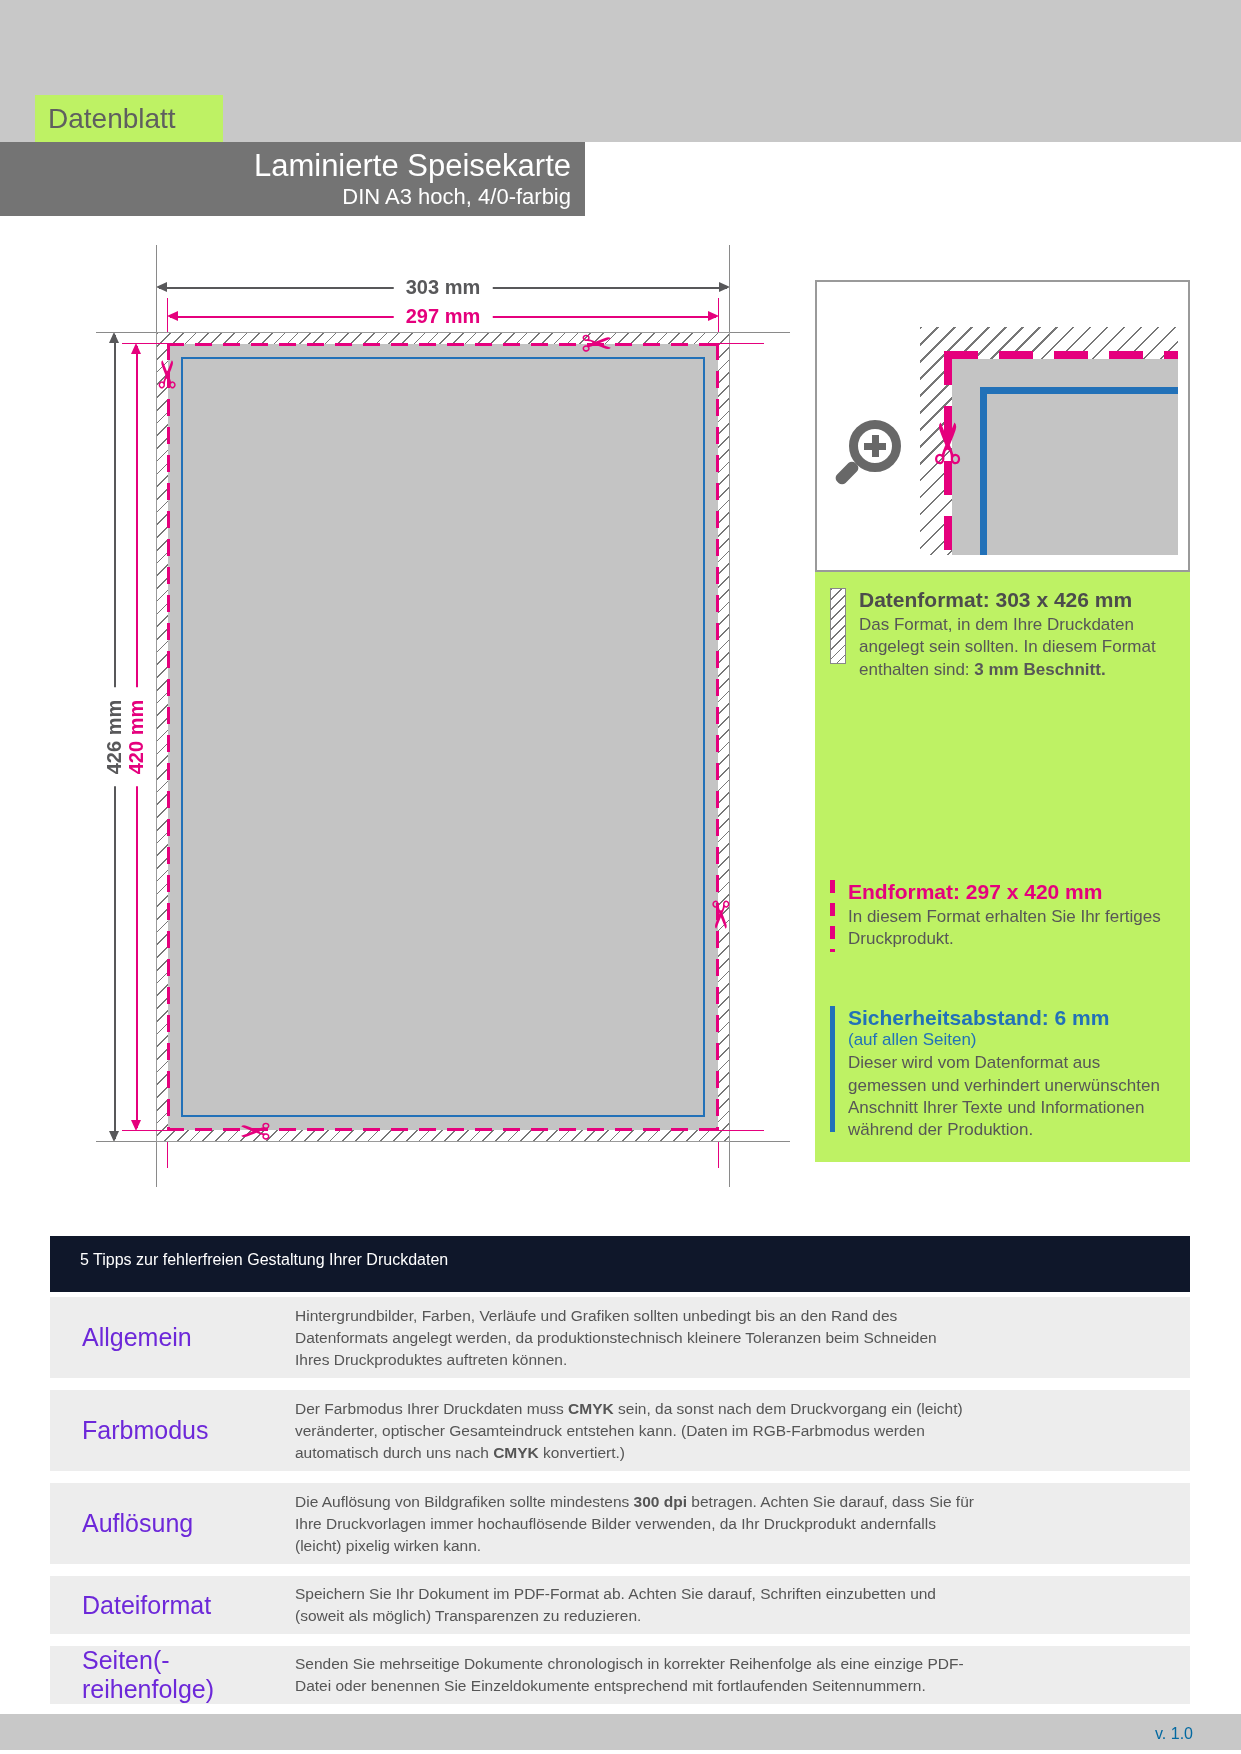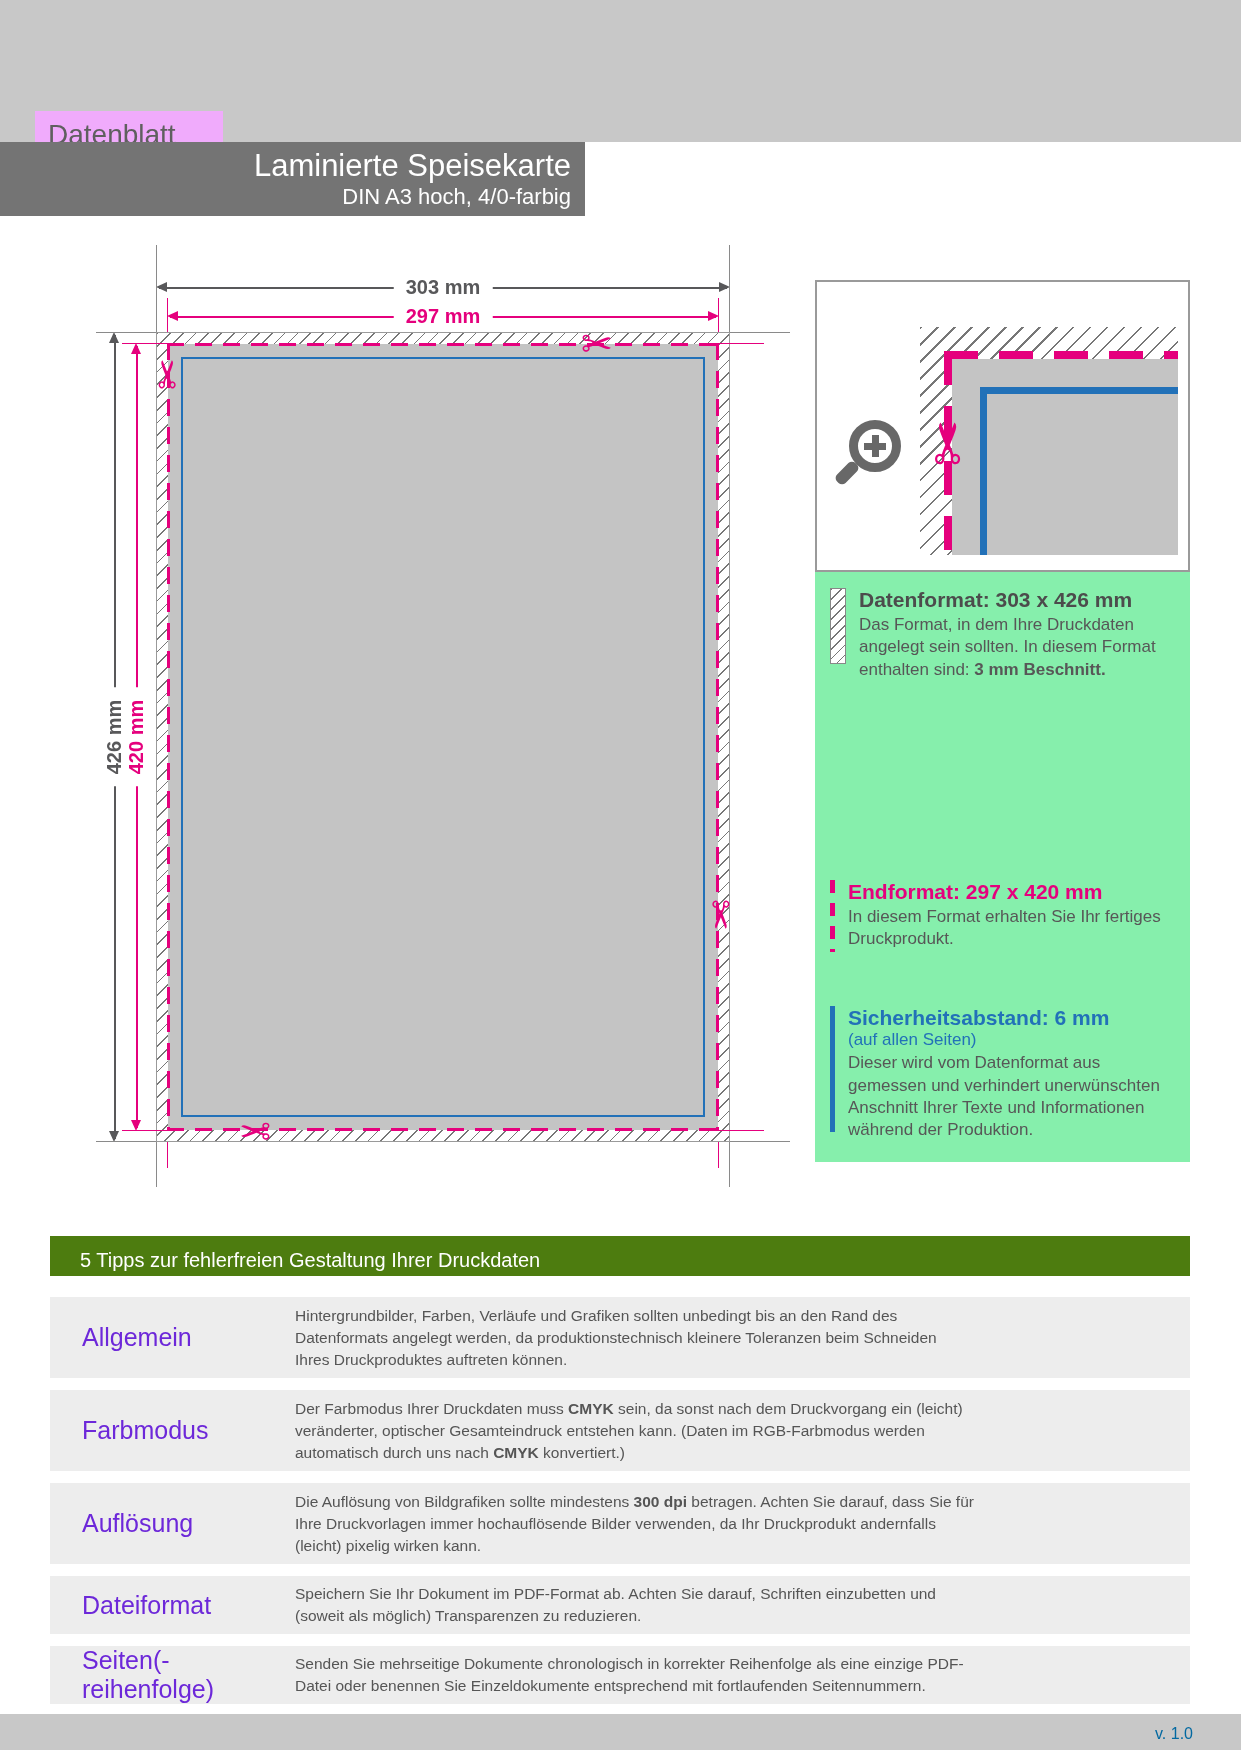--- a/index.html
+++ b/index.html
@@ -1,21 +1,21 @@
 <!DOCTYPE html>
 <html><head>
 <meta charset="utf-8">
 <style>
   * { margin:0; padding:0; box-sizing:border-box; }
   body { background:#ffffff; font-family:"Liberation Sans","DejaVu Sans",sans-serif; }
   .page { position:relative; width:1241px; height:1754px; background:#ffffff; overflow:hidden; }
 
   
   .topband  { position:absolute; left:0; top:0; width:1241px; height:142px; background:#c8c8c8; }
-  .dbl-box  { position:absolute; left:35px; top:95px; width:188px; height:55px; background:#f0abfc;margin-top:16px; }
+  .dbl-box  { position:absolute; left:35px; top:95px; width:188px; height:55px; background:#bef264; }
   .dbl-box span { display:block; line-height:47px; padding-left:13px; font-size:28px; color:#5f5f5f; }
   .title-banner { position:absolute; left:0; top:142px; width:585px; height:74px; background:#747474;
                   color:#ffffff; text-align:right; padding:6px 14px 0 0; }
   .title-banner .t1 { font-size:31px; line-height:36px; }
   .title-banner .t2 { font-size:22px; line-height:26px; }
 
   
   .hdim, .vdim { position:absolute; }
   .hdim { height:16px;padding-left:8px; }
   .vdim { width:16px; }
@@ -66,40 +66,40 @@
            background: repeating-linear-gradient(135deg,#777 0px,#777 1.6px,transparent 1.6px,transparent 12px) #ffffff; }
   .illus .igray { position:absolute; left:32px; top:32px; right:0; bottom:0; background:#c4c4c4; }
   .illus .idh { position:absolute; left:24px; right:0; top:24px; height:8px; background:repeating-linear-gradient(90deg,#e5007d 0 34px,transparent 34px 55px); }
   .illus .idv { position:absolute; top:24px; bottom:0; left:24px; width:8px;  background:repeating-linear-gradient(180deg,#e5007d 0 34px,transparent 34px 55px); }
   .illus .isafe { position:absolute; left:60px; top:60px; right:0; bottom:0; border-top:7px solid #2271b8; border-left:7px solid #2271b8; }
   .illus .iscis { position:absolute; left:-2px; top:85px; width:62px; height:62px; color:#e5007d;
                   font-size:56px; line-height:62px; text-align:center; transform:rotate(-90deg);
                   font-family:"DejaVu Sans",sans-serif; }
 
   
-  .info { position:absolute; left:815px; top:572px; width:375px; height:590px; background:#86efac; }
+  .info { position:absolute; left:815px; top:572px; width:375px; height:590px; background:#bef264; }
   .info h3 { font-size:21px; color:#4c4c4c; }
   .info p  { font-size:17px; line-height:1.31; color:#575757; margin-top:2px; }
   .sec { position:absolute; display:flex; gap:13px; }
   .sec .txt { width:318px; }
   .sec-df { left:15px; top:16px; }
   .swatch { flex:0 0 16px; height:76px; border:1px solid #888;
             background: repeating-linear-gradient(135deg,#777 0 1.2px,transparent 1.2px 7px) #fff; }
   .note { position:absolute; left:33px; top:140px; width:320px; }
   .sec-ef { left:15px; top:308px; }
   .sec-ef h3 { color:#e5007d; }
   .dashbar { flex:0 0 5px; height:72px; background:repeating-linear-gradient(180deg,#e5007d 0 13px,transparent 13px 23px); }
   .sec-sa { left:15px; top:434px; }
   .sec-sa h3 { color:#2271b8; }
   .sec-sa .sub { font-size:17px; color:#2271b8; line-height:1.2; }
   .bluebar { flex:0 0 5px; height:126px; background:#2271b8; }
 
   
-  .tips-banner { position:absolute; left:50px; top:1236px; width:1140px; height:40px; background:#4d7c0f;
-                 color:#ffffff; font-size:20px; line-height:48px; padding-left:30px; }
+  .tips-banner { position:absolute; left:50px; top:1236px; width:1140px; height:56px; background:#0f172a;
+                 color:#ffffff; font-size:16px; line-height:48px; padding-left:30px; }
   .tiprow { position:absolute; left:50px; width:1140px; background:#ededed; display:flex; align-items:center; }
   .tiprow .tlabel { flex:0 0 245px; padding-left:32px; font-size:25px; color:#6d28d9; }
   .tiprow .ttext  { width:680px; font-size:15.5px; line-height:1.42; color:#555; }
   .r1 { top:1297px; height:81px; } .r2 { top:1390px; height:81px; } .r3 { top:1483px; height:81px; }
   .r4 { top:1576px; height:58px; } .r5 { top:1646px; height:58px; }
 
   
   .footer { position:absolute; left:0; top:1714px; width:1241px; height:36px; background:#c8c8c8;
             text-align:right; font-size:16px; color:#0369a1; line-height:40px; padding-right:48px; }
 </style>

